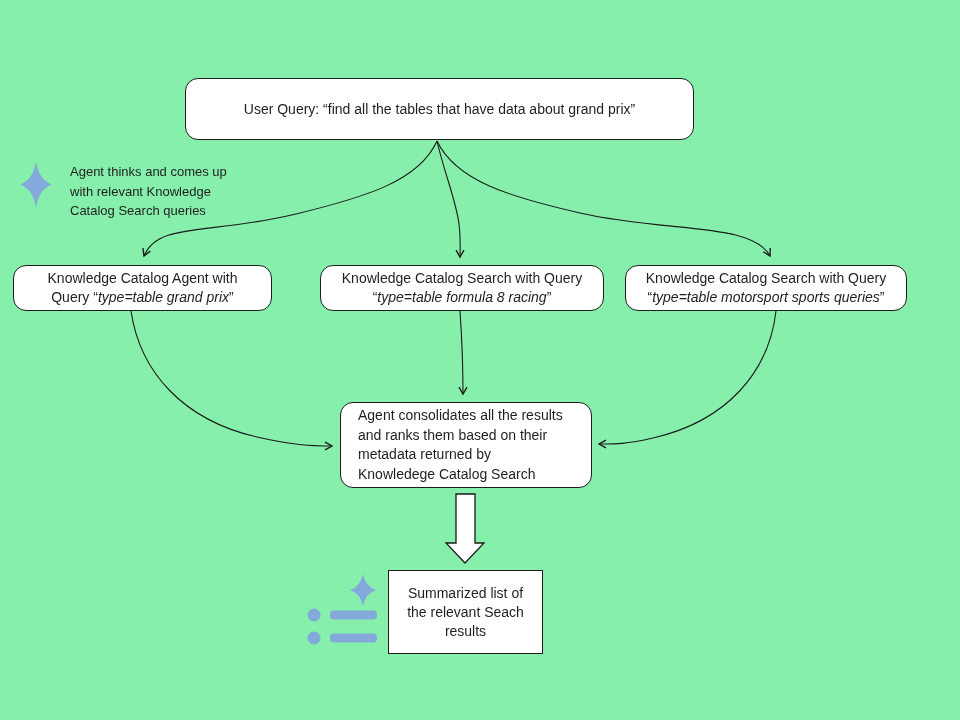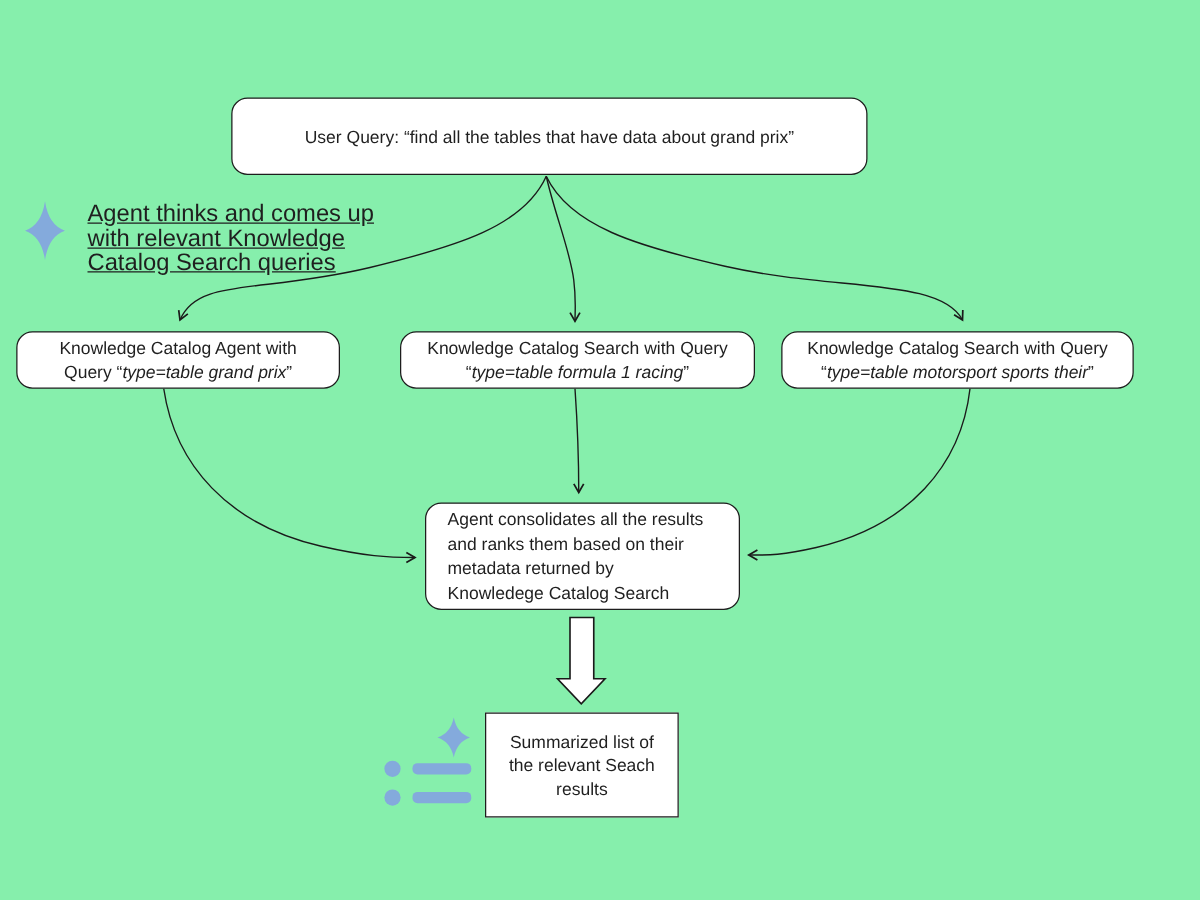--- a/index.html
+++ b/index.html
@@ -57,25 +57,24 @@
   .summary-box { left: 388px; top: 570px; width: 155px; height: 84px; border-radius: 0; border-width: 1.2px; }
   .agent-note {
     position: absolute;
     left: 20px; top: 161px;
     display: flex;
     align-items: flex-start;
   }
   .agent-note .note-text {
     margin-left: 18px;
     margin-top: 1px;
-    font-size: 19px;
+    font-size: 13px;
     line-height: 19.5px;
     white-space: pre-line;
     text-align: left;
-    text-decoration: underline;
   }
   .sparkle-svg { display: block; }
   .summary-icon {
     position: absolute;
     left: 300px; top: 572px;
     width: 84px; height: 76px;
   }
   em { font-style: italic; }
 </style>
 </head>
@@ -111,26 +110,26 @@
 Catalog Search queries</div>
   </div>
 
   <div class="box rounded kc-box-1 pre">
     <span><span>Knowledge Catalog Agent with
 Query “</span><em>type=table grand prix</em><span>”</span></span>
   </div>
 
   <div class="box rounded kc-box-2 pre">
     <span><span>Knowledge Catalog Search with Query
-“</span><em>type=table formula 1 racing</em><span>”</span></span>
+“</span><em>type=table formula 8 racing</em><span>”</span></span>
   </div>
 
   <div class="box rounded kc-box-3 pre">
     <span><span>Knowledge Catalog Search with Query
-“</span><em>type=table motorsport sports their</em><span>”</span></span>
+“</span><em>type=table motorsport sports queries</em><span>”</span></span>
   </div>
 
   <div class="box rounded consol-box pre">
     <span>Agent consolidates all the results
 and ranks them based on their
 metadata returned by
 Knowledege Catalog Search</span>
   </div>
 
   <svg class="summary-icon" viewBox="0 0 84 76">

